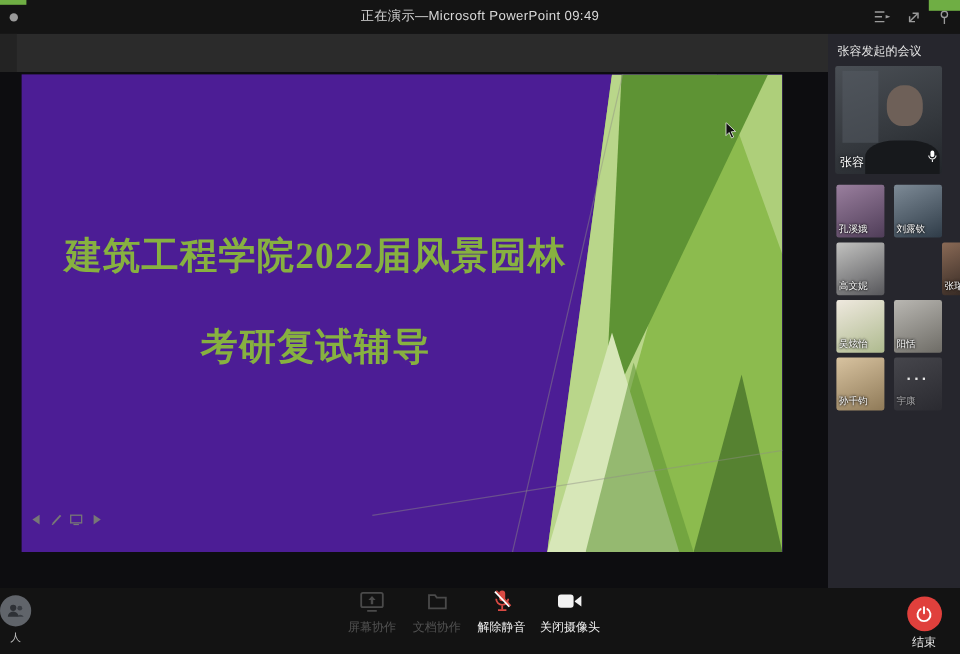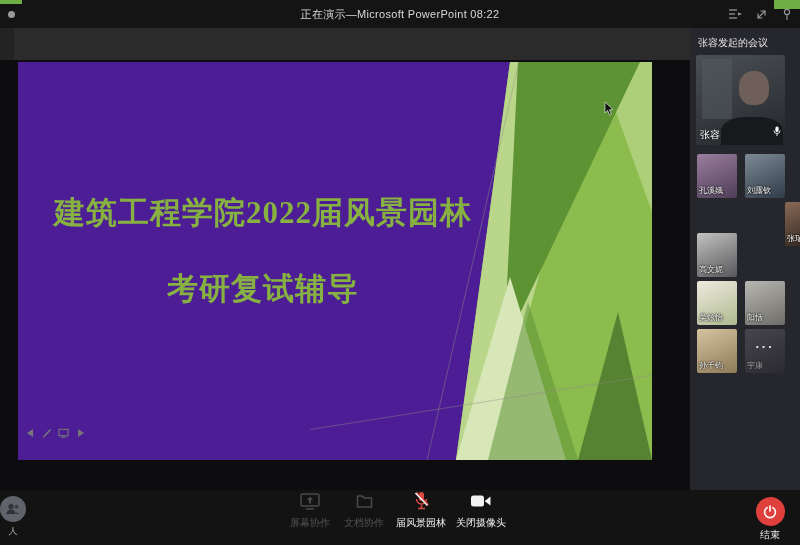--- a/index.html
+++ b/index.html
@@ -77,21 +77,21 @@
   .end-circle { margin:0 auto; width:29px; height:29px; border-radius:50%; background:var(--end-red); display:flex; align-items:center; justify-content:center; }
   .end-label { margin-top:2px; font-size:10px; color:#e9e9e9; }
 </style>
 </head>
 <body>
 
 <div id="app">
 
   <div class="titlebar">
     <div class="window-dot"></div>
-    <div class="tb-title">正在演示—Microsoft PowerPoint 08:22</div>
+    <div class="tb-title">正在演示—Microsoft PowerPoint 09:49</div>
     <div class="tb-icons">
         <span class="tb-icon">
           <svg width="14" height="12" viewBox="0 0 14 12">
             <g stroke="#9b9b9b" stroke-width="1.2">
               <line x1="1" y1="2" x2="9" y2="2"></line>
               <line x1="1" y1="6" x2="7" y2="6"></line>
               <line x1="1" y1="10" x2="9" y2="10"></line>
             </g>
             <polygon points="10,4.5 14,6 10,7.5" fill="#9b9b9b"></polygon>
           </svg>
@@ -183,21 +183,21 @@
           </svg>
       </div>
     </div>
     <div class="sb-grid">
         <div class="tile" style="background: linear-gradient(155deg, rgb(154, 127, 158) 0%, rgb(79, 61, 88) 100%);">
           <span class="tile-name">孔溪娥</span>
         </div>
         <div class="tile" style="background: linear-gradient(155deg, rgb(125, 138, 150) 0%, rgb(47, 60, 72) 100%);">
           <span class="tile-name">刘露钦</span>
         </div>
-        <div class="tile" style="background: linear-gradient(155deg, rgb(194, 194, 192) 0%, rgb(87, 87, 91) 100%); margin-top: 31px;">
+        <div class="tile" style="background: linear-gradient(155deg, rgb(194, 194, 192) 0%, rgb(87, 87, 91) 100%);">
           <span class="tile-name">高文妮</span>
         </div>
         <div class="tile" style="background: linear-gradient(155deg, rgb(138, 106, 86) 0%, rgb(37, 29, 26) 100%); margin-left: 40px;">
           <span class="tile-name">张瑞祥</span>
         </div>
         <div class="tile" style="background: linear-gradient(155deg, rgb(239, 233, 223) 0%, rgb(174, 186, 142) 100%);">
           <span class="tile-name">吴炫怡</span>
         </div>
         <div class="tile" style="background: linear-gradient(155deg, rgb(185, 183, 178) 0%, rgb(110, 108, 102) 100%);">
           <span class="tile-name">阳恬</span>
@@ -248,21 +248,21 @@
           <span class="cicon">
             <svg width="17" height="20" viewBox="0 0 17 20">
               <rect x="6" y="1" width="5" height="9" rx="2.5" fill="var(--mute-red)"></rect>
               <path d="M3.5 8 a5 5 0 0 0 10 0" fill="none" stroke="var(--mute-red)" stroke-width="1.5"></path>
               <line x1="8.5" y1="13.5" x2="8.5" y2="17" stroke="var(--mute-red)" stroke-width="1.5"></line>
               <line x1="5" y1="17.5" x2="12" y2="17.5" stroke="var(--mute-red)" stroke-width="1.5"></line>
               <line x1="2.5" y1="2" x2="14.5" y2="14.5" stroke="#fff" stroke-width="1.6"></line>
               <line x1="3.6" y1="1.2" x2="15.6" y2="13.7" stroke="var(--mute-red)" stroke-width="1.2"></line>
             </svg>
           </span>
-          <span class="clabel">届风景园林</span>
+          <span class="clabel">解除静音</span>
         </div>
         <div class="cbtn">
           <span class="cicon">
             <svg width="22" height="14" viewBox="0 0 22 14">
               <rect x="1" y="1.5" width="13" height="11" rx="2.5" fill="#f2f2f2"></rect>
               <polygon points="15,6.8 20.5,2.5 20.5,11.5 15,7.4" fill="#f2f2f2"></polygon>
             </svg>
           </span>
           <span class="clabel">关闭摄像头</span>
         </div>

